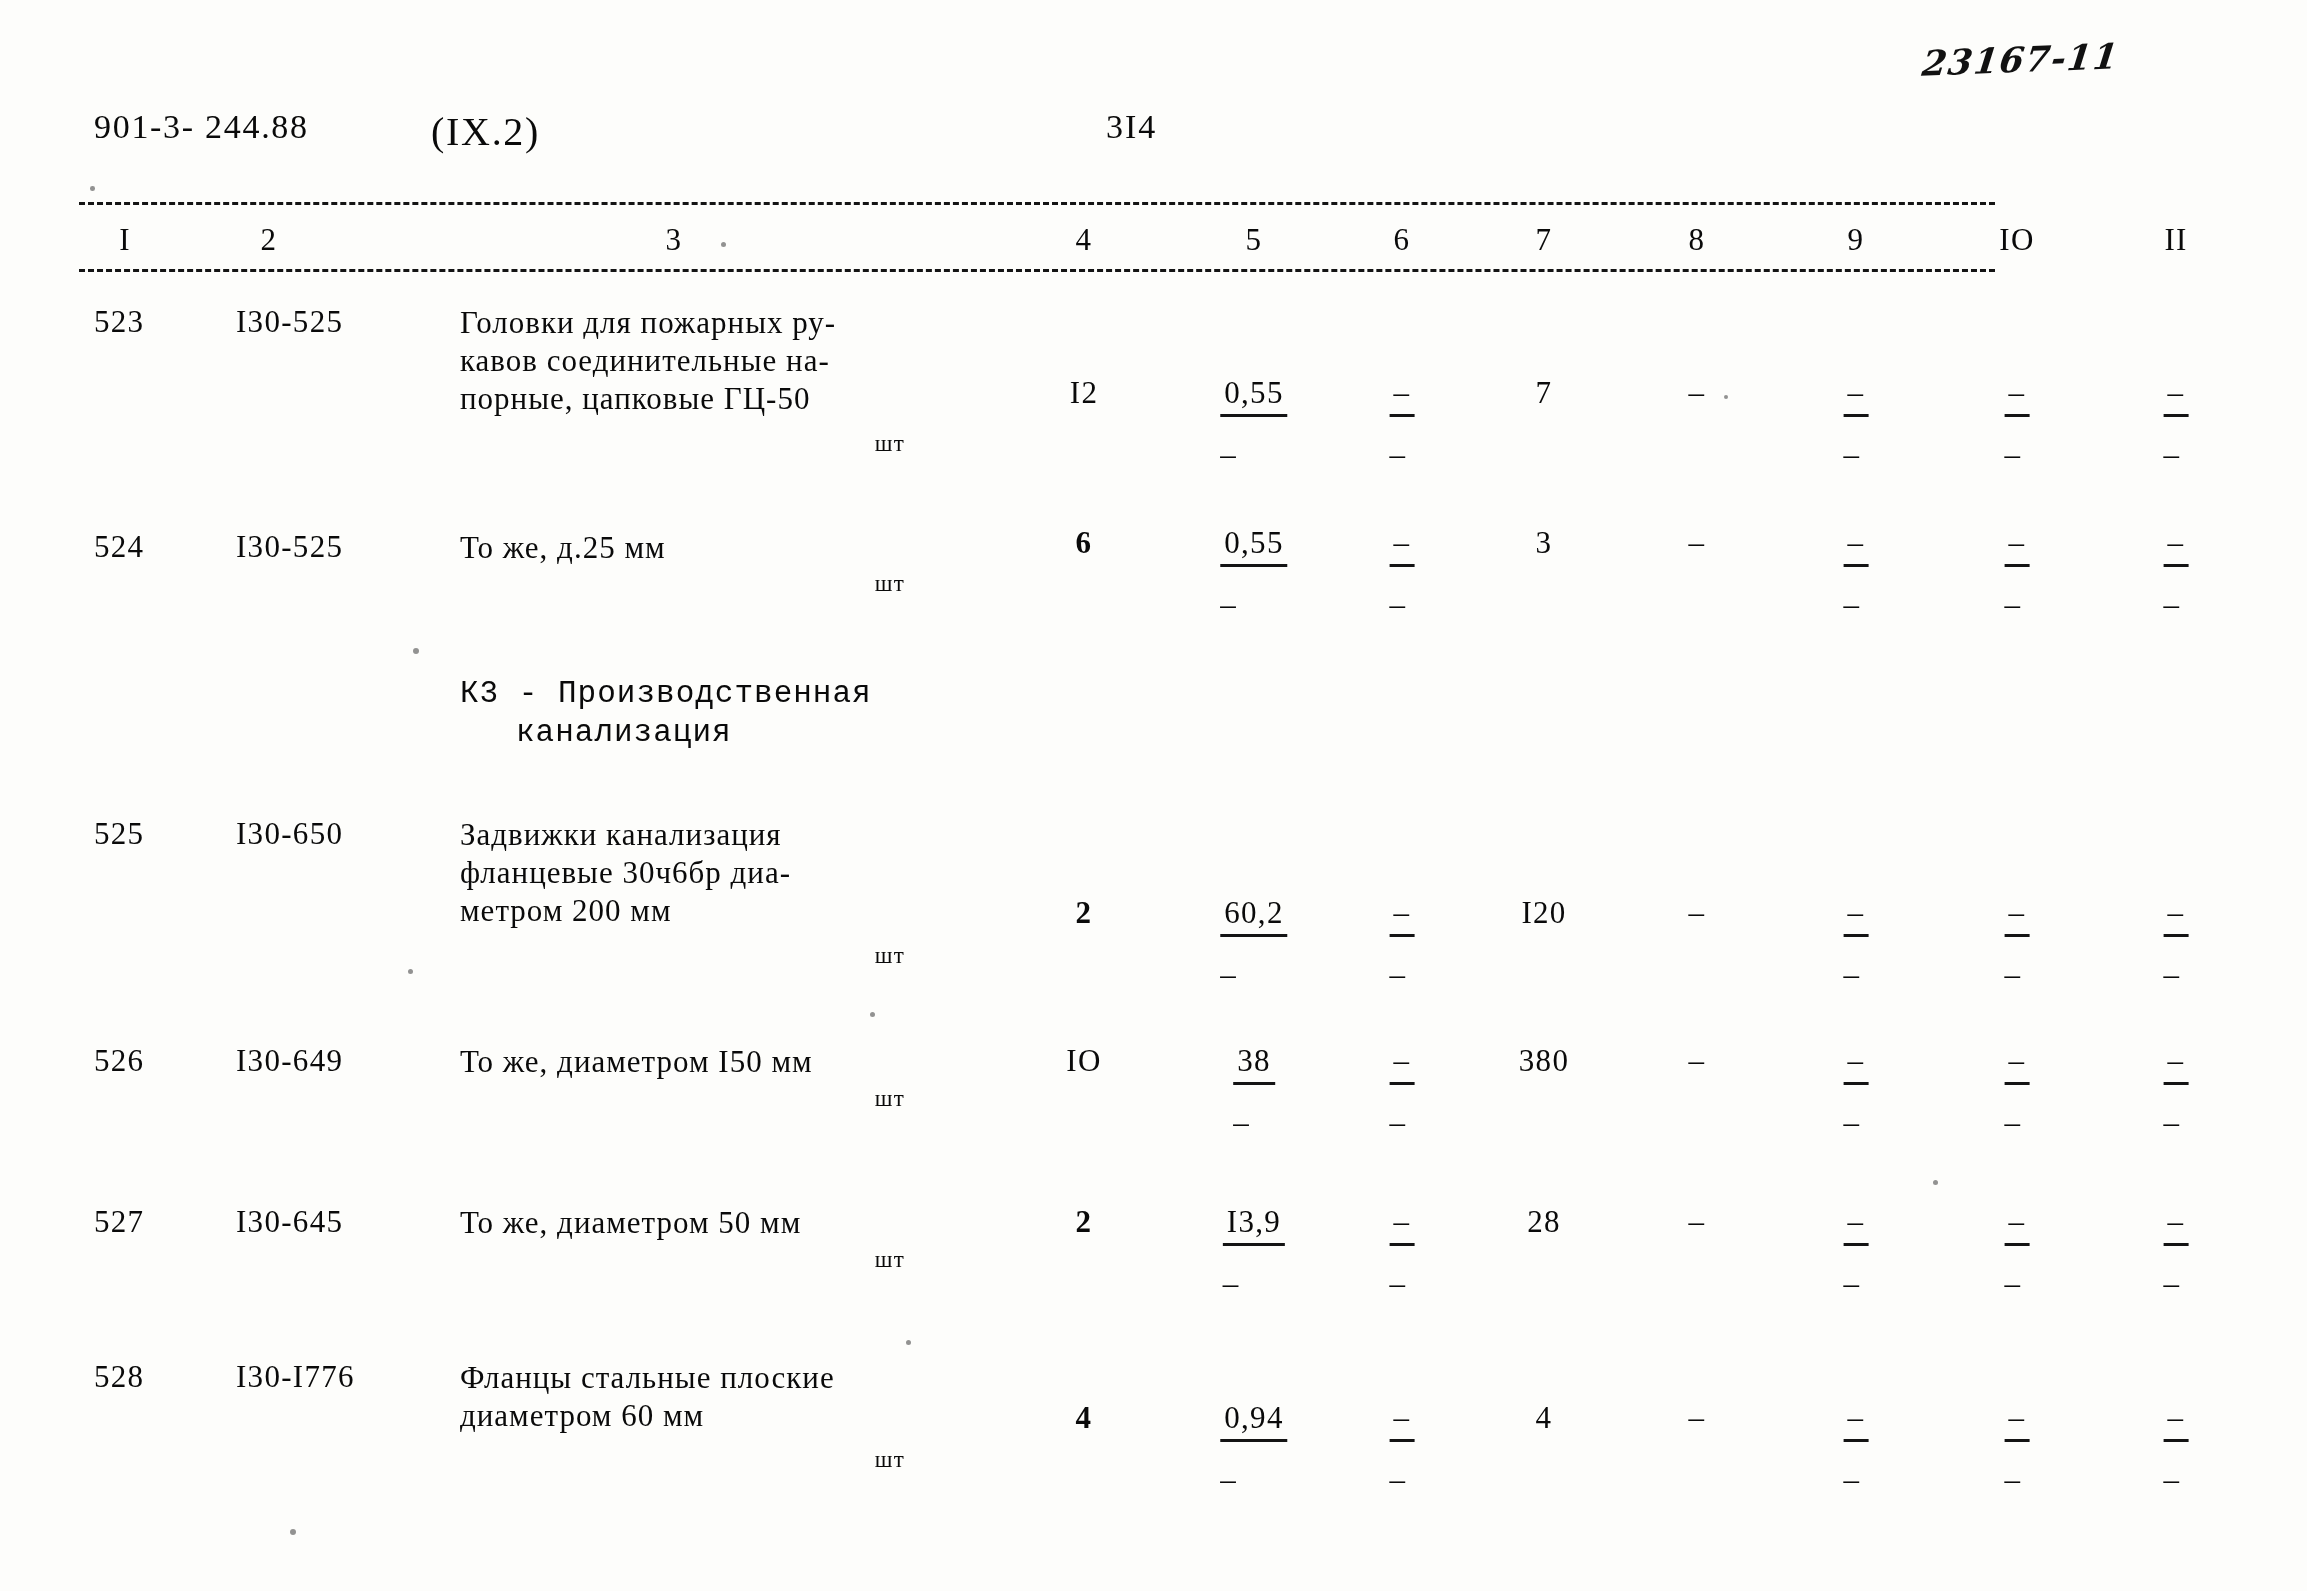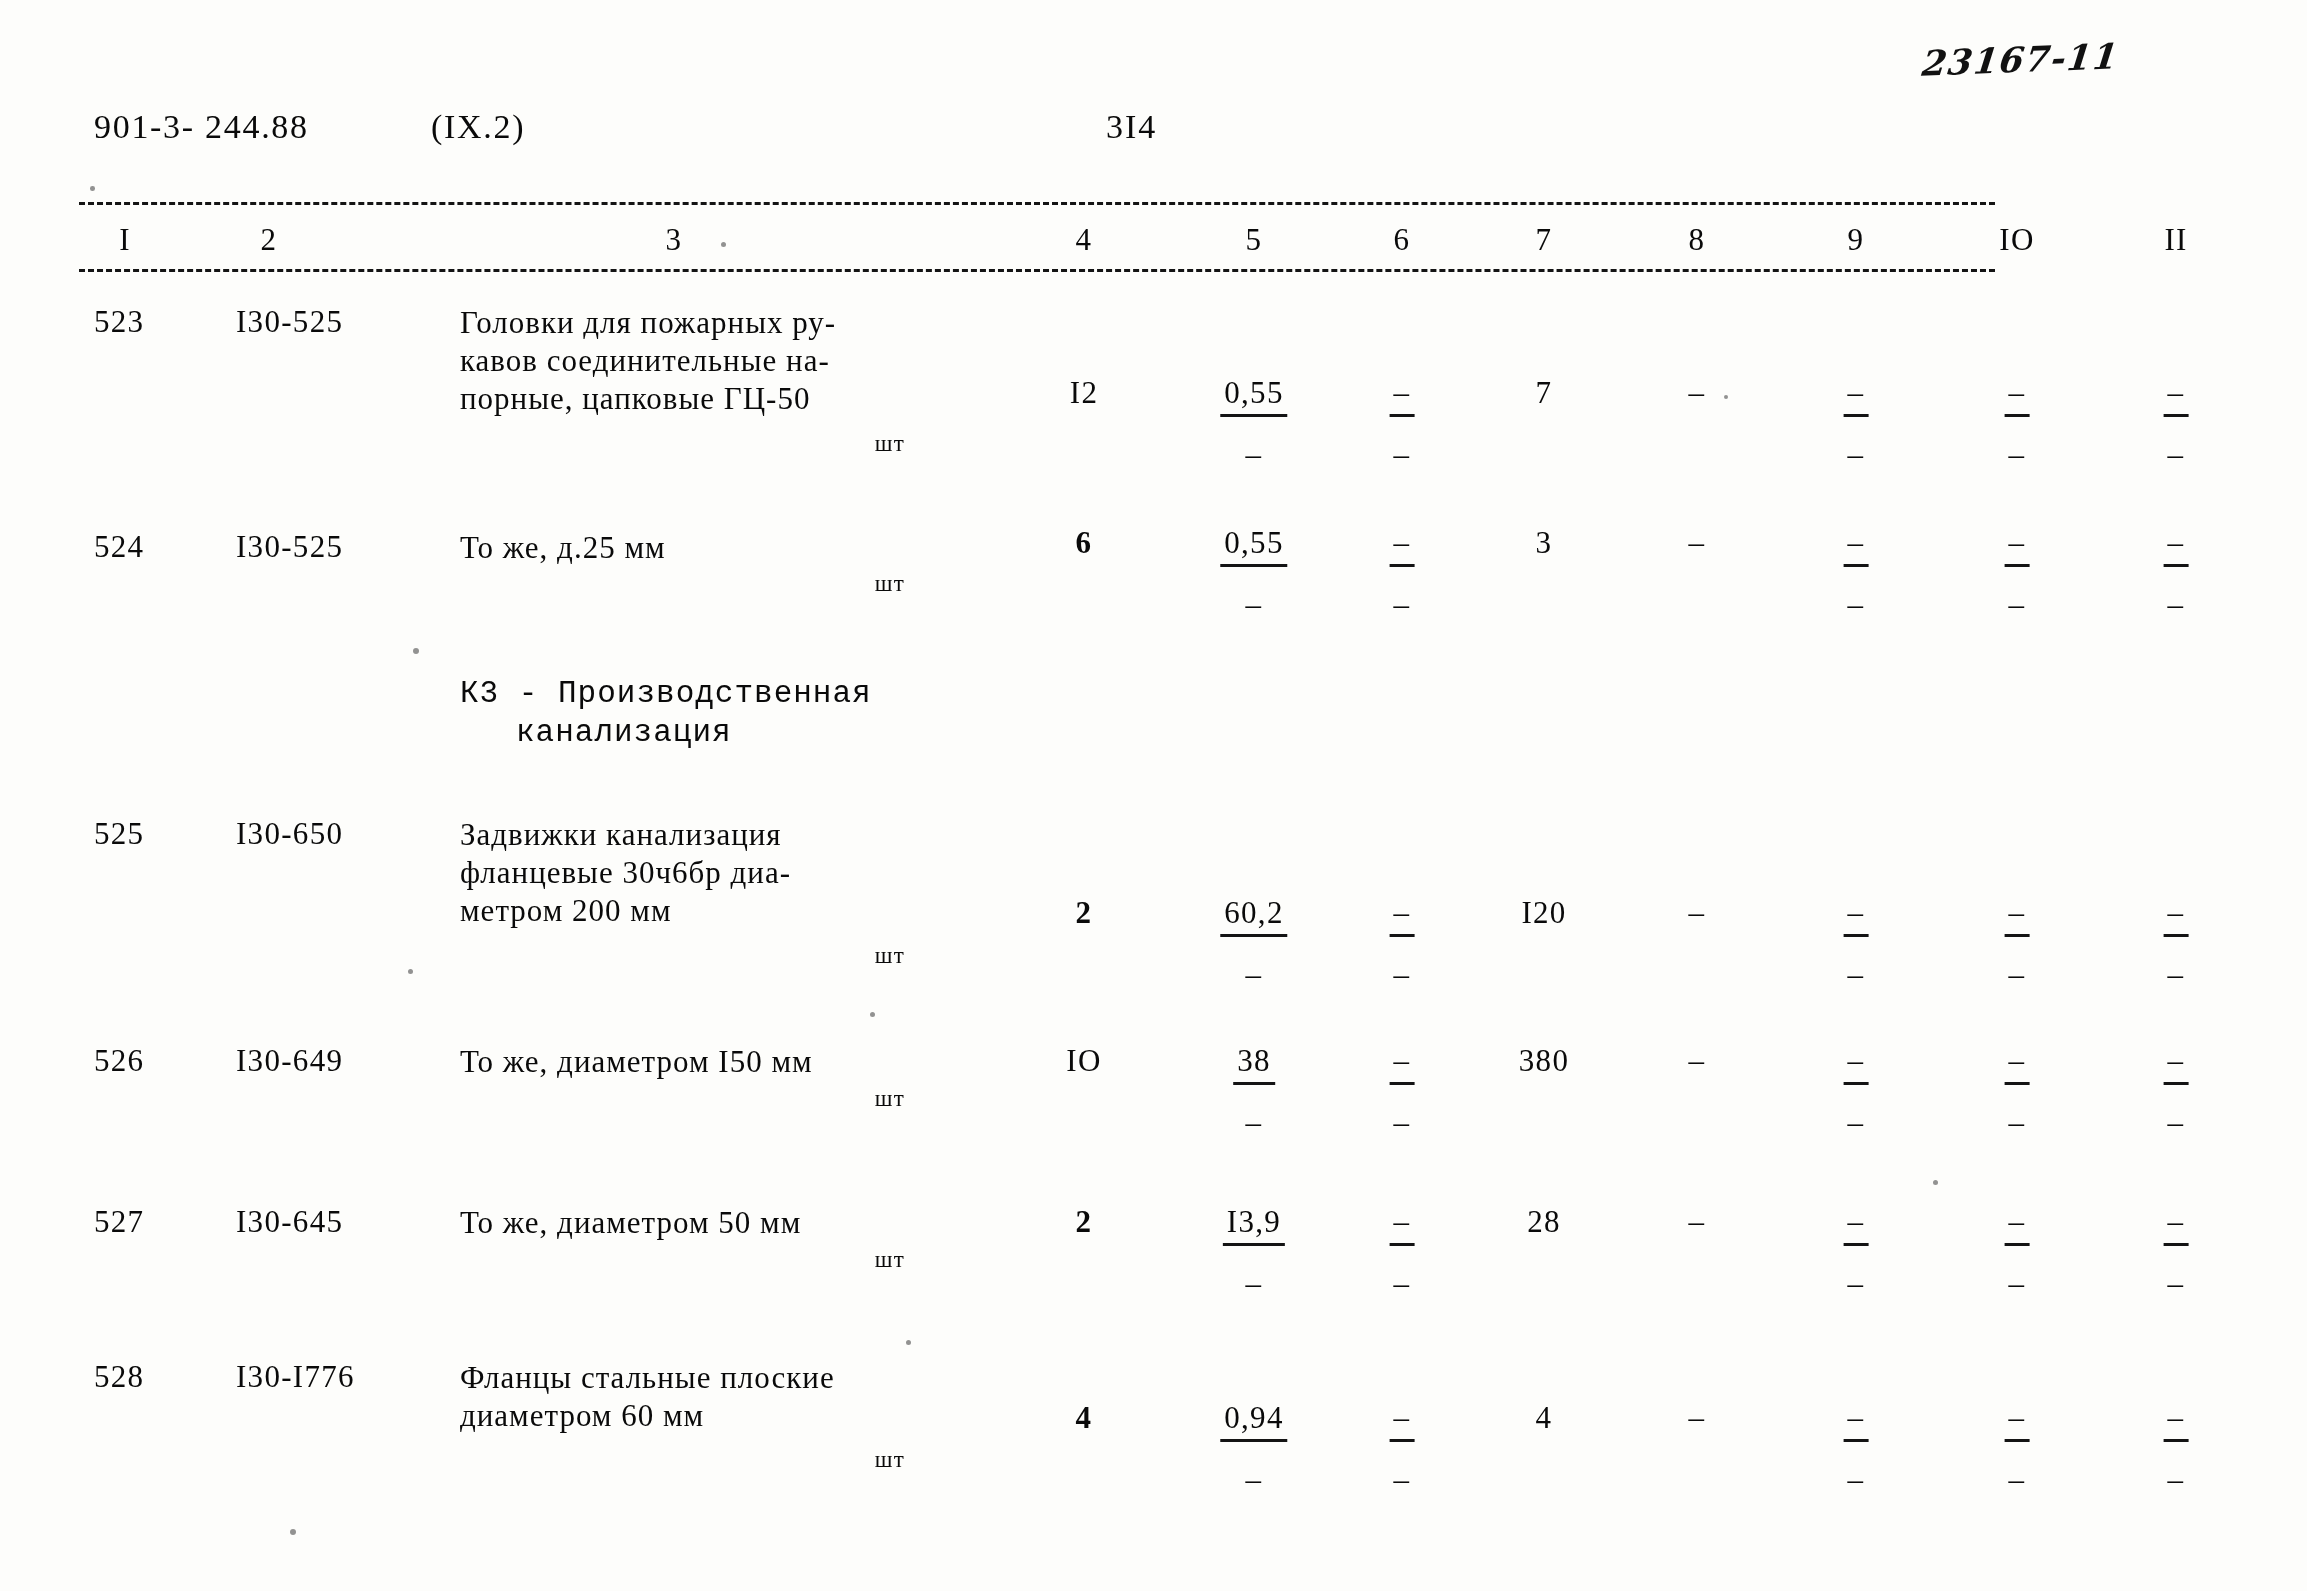--- a/index.html
+++ b/index.html
@@ -37,21 +37,21 @@
     left: 94px;
     top: 108px;
     font-size: 34px;
     letter-spacing: 1.7px;
     white-space: pre;
   }
   .doc-section {
     position: absolute;
     left: 431px;
     top: 108px;
-    font-size: 34px;
+    font-size: 40px;
     letter-spacing: 1.7px;
   }
   .page-no {
     position: absolute;
     left: 1086px;
     top: 108px;
     font-size: 34px;
     letter-spacing: 2px;
     margin-left: 20px;
   }
@@ -123,21 +123,21 @@
     text-align: center;
     transform: translateX(-50%);
     white-space: pre;
   }
   .num.bold { font-weight: 700; }
 
   
   .frac {
     position: absolute;
     transform: translateX(-50%);
-    text-align: center;
+    text-align: left;
     font-size: 31px;
     letter-spacing: 1.3px;
   }
   .frac .top {
     display: block;
     padding: 0 4px 2.7px 4px;
     border-bottom: 3.4px solid #141414;
     white-space: pre;
   }
   .frac .bot {

